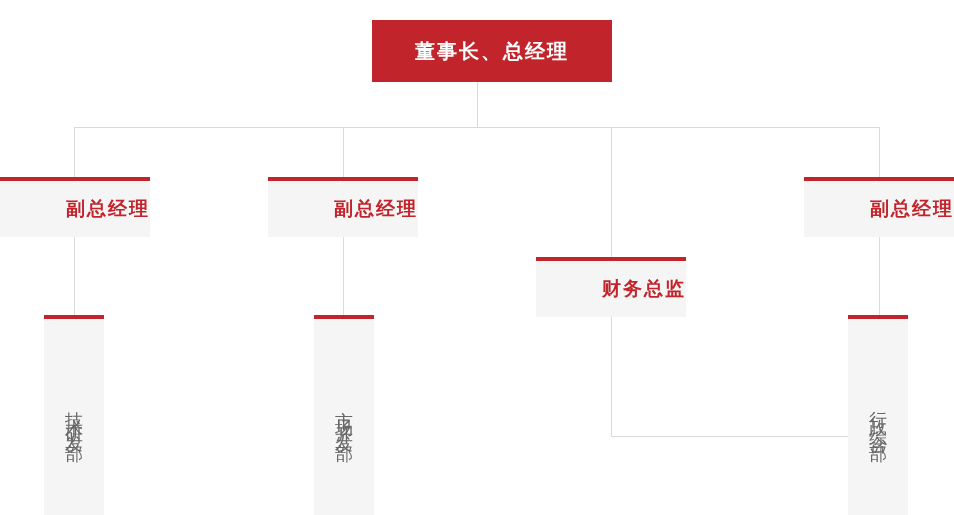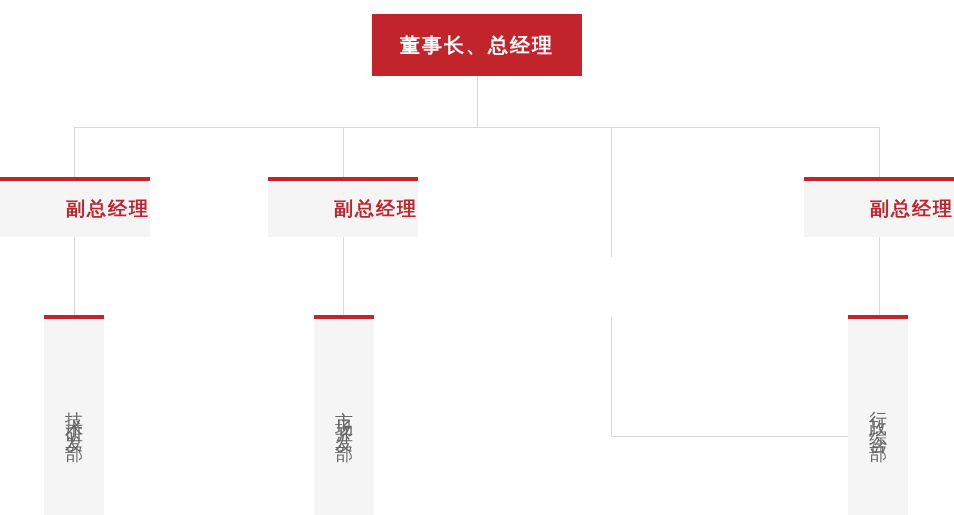--- a/index.html
+++ b/index.html
@@ -79,29 +79,32 @@
   <div class="line v" style="left:74px;top:127px;height:50px"></div>
   <div class="line v" style="left:343px;top:127px;height:50px"></div>
   <div class="line v" style="left:611px;top:127px;height:130px"></div>
   <div class="line v" style="left:879px;top:127px;height:50px"></div>
   <div class="line v" style="left:74px;top:237px;height:78px"></div>
   <div class="line v" style="left:343px;top:237px;height:78px"></div>
   <div class="line v" style="left:879px;top:237px;height:80px"></div>
   <div class="line v" style="left:611px;top:317px;height:119px"></div>
   <div class="line h" style="left:611px;top:436px;width:237px"></div>
 
-  <div class="node root" style="left:372px;top:14px;width:210px;height:62px">
+  <div class="node root" style="left:372px;top:20px;width:240px;height:62px">
     <span>董事长、总经理</span>
   </div>
 
   <div class="node l2" style="left:0px;top:177px;width:150px">
     <span>副总经理</span>
   </div>
   <div class="node l2" style="left:268px;top:177px;width:150px">
     <span>副总经理</span>
+  </div>
+  <div class="node l2" style="left:536px;top:257px;width:150px">
+    <span>财务总监</span>
   </div>
   <div class="node l2" style="left:804px;top:177px;width:150px">
     <span>副总经理</span>
   </div>
 
   <div class="node dept" style="left:44px">
     <span class="vtext">技术研发部</span>
   </div>
   <div class="node dept" style="left:314px">
     <span class="vtext">市场开发部</span>

